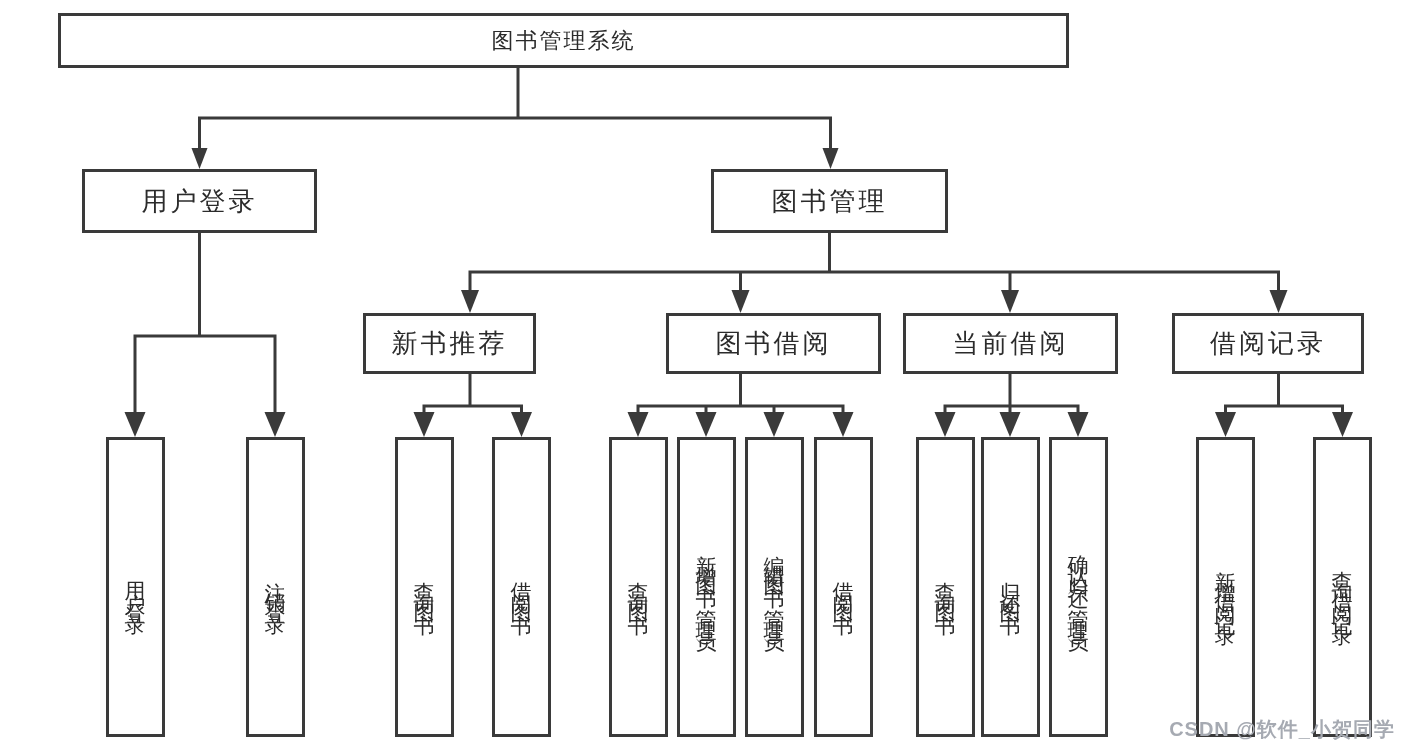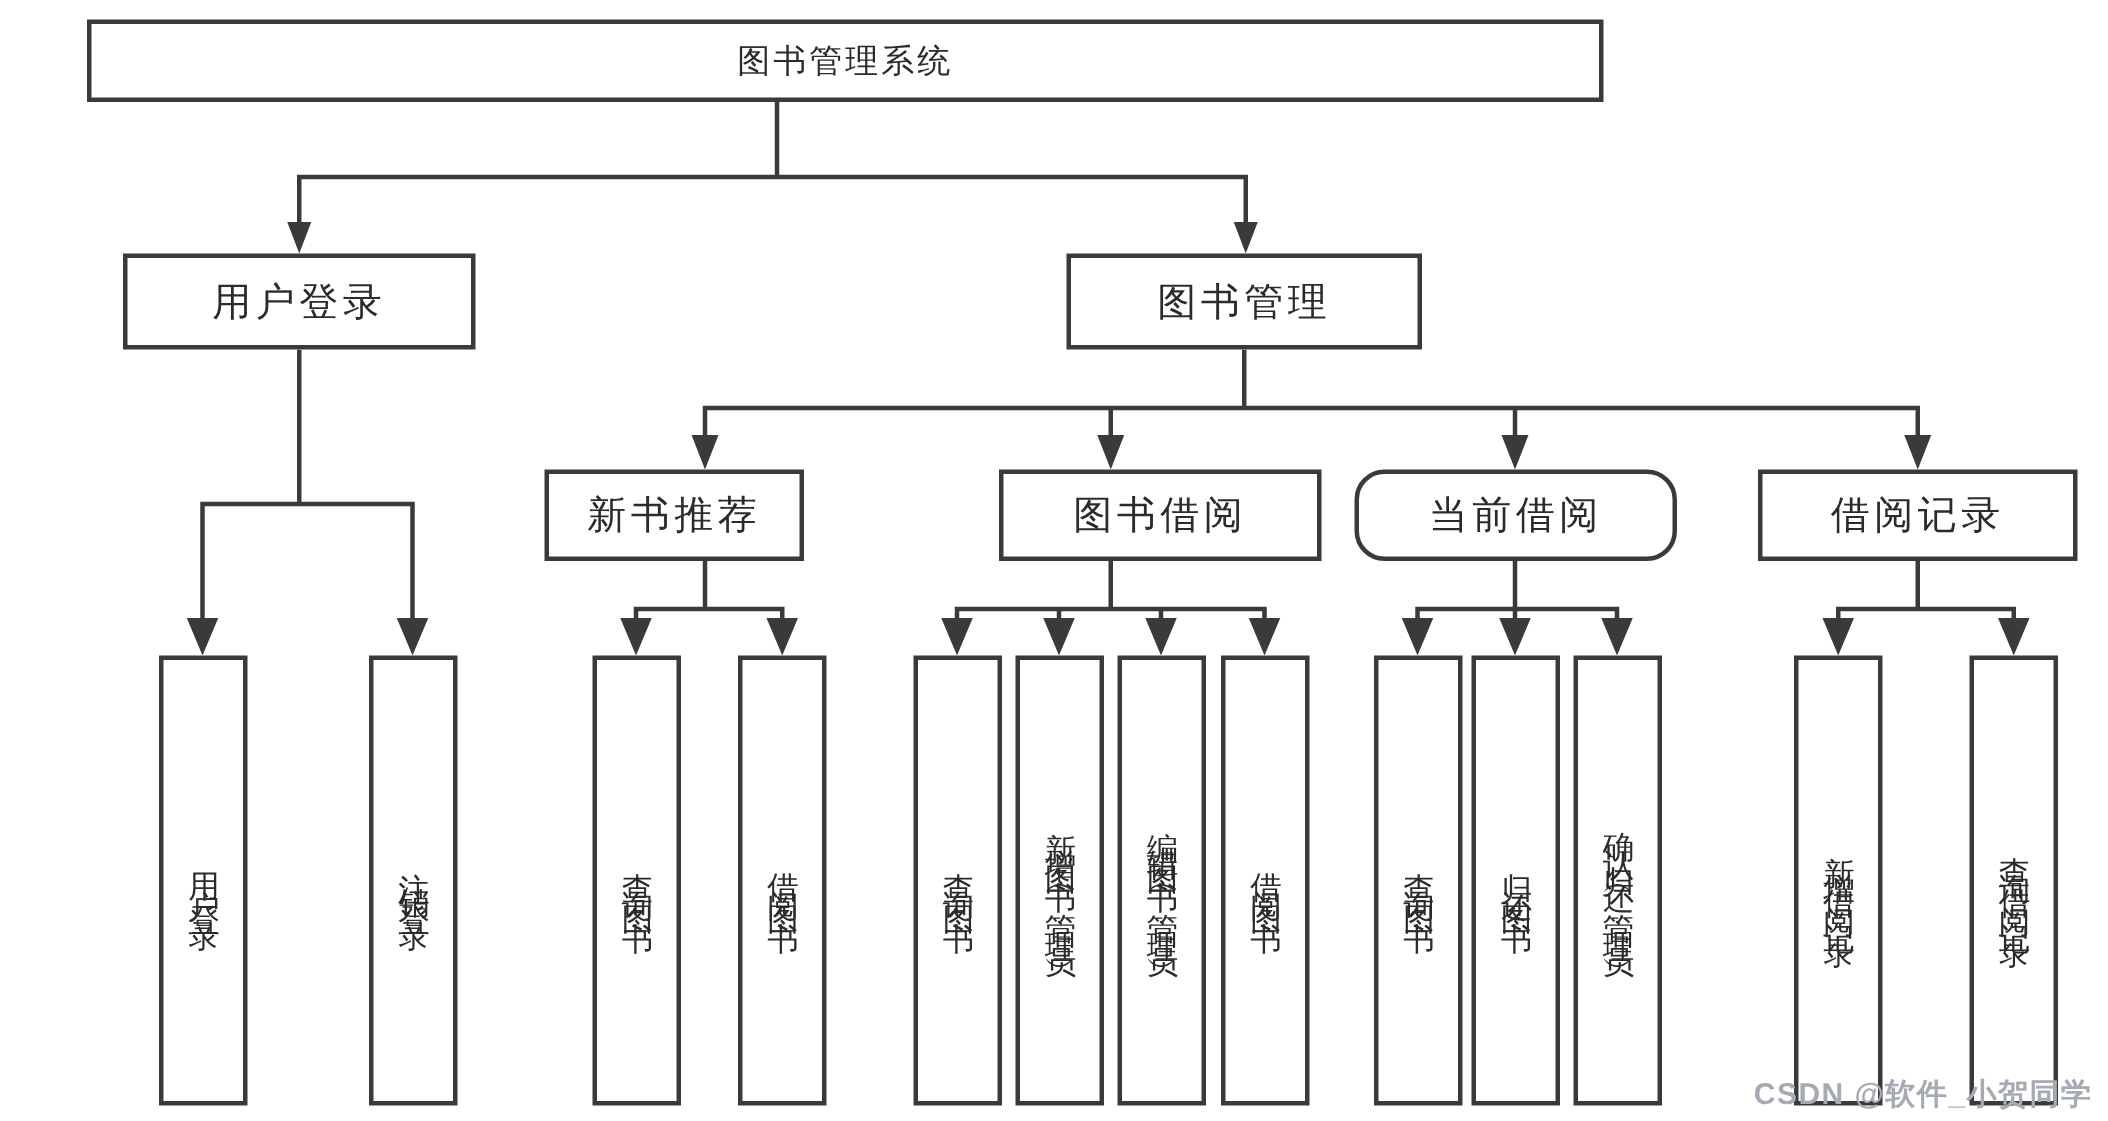--- a/index.html
+++ b/index.html
@@ -113,24 +113,24 @@
   <div class="node branch" style="left:711px;top:169px;width:237px;height:64px;text-align:right;">
     <span>图书管理</span>
   </div>
 
   <div class="node branch" style="left:363px;top:313px;width:173px;height:61px;">
     <span>新书推荐</span>
   </div>
   <div class="node branch" style="left:634px;top:313px;width:215px;height:61px;margin-left:32px;">
     <span>图书借阅</span>
   </div>
-  <div class="node branch" style="left:903px;top:313px;width:215px;height:61px;border-radius:20px;">
+  <div class="node branch" style="left:903px;top:313px;width:215px;height:61px;">
     <span>当前借阅</span>
   </div>
-  <div class="node branch" style="left:1172px;top:313px;width:213px;height:61px;">
+  <div class="node branch" style="left:1172px;top:313px;width:192px;height:61px;">
     <span>借阅记录</span>
   </div>
 
   <div class="node leaf" style="left:106px;top:437px;width:59px;height:300px;">
     <span class="leaf-label">用户登录</span>
   </div>
   <div class="node leaf" style="left:246px;top:437px;width:59px;height:300px;">
     <span class="leaf-label">注销登录</span>
   </div>
 

